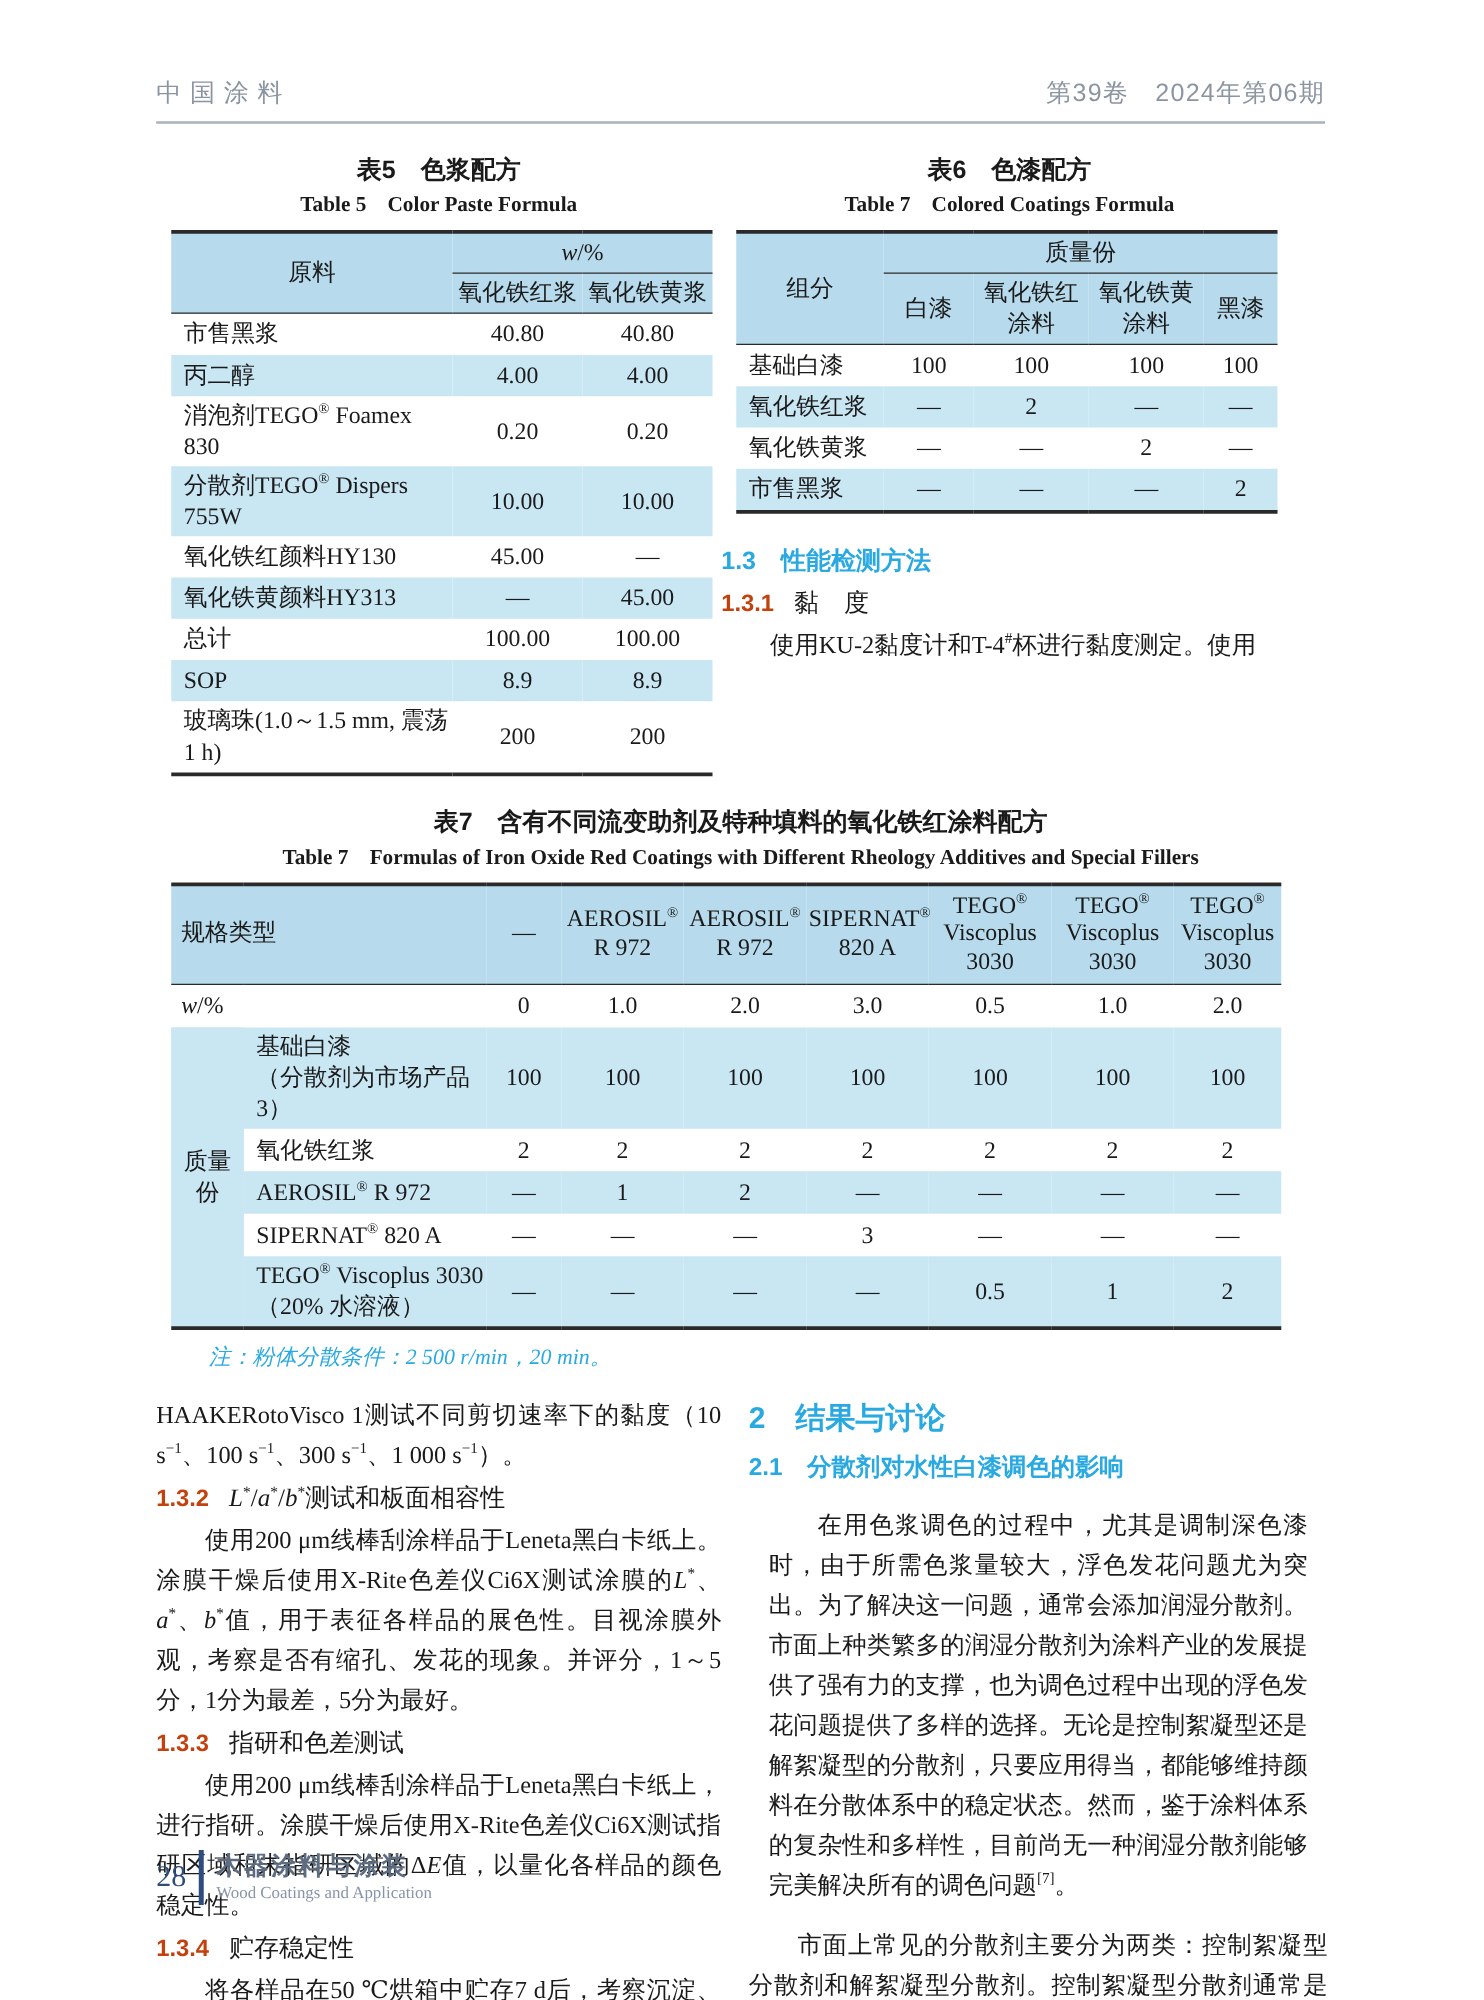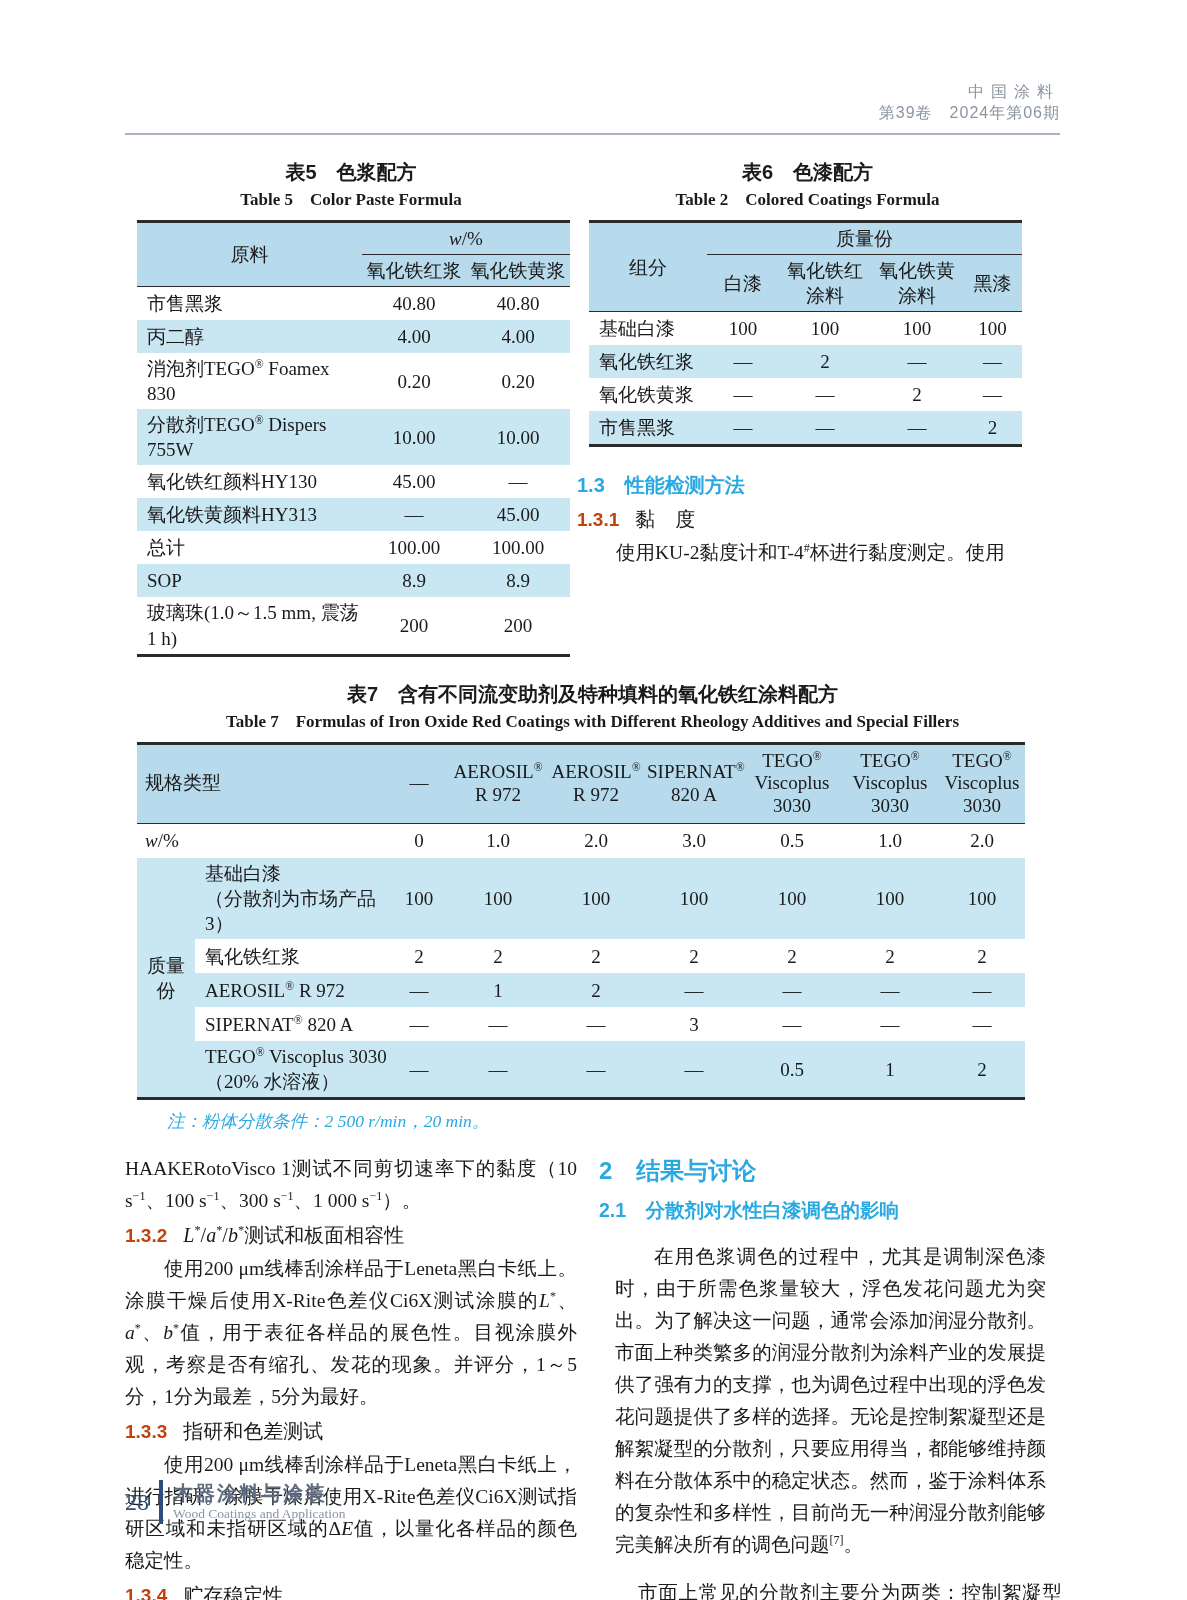--- a/index.html
+++ b/index.html
@@ -5,22 +5,22 @@
   html,body{margin:0;padding:0;}
   body{
     width:1187px;height:1600px;position:relative;background:#ffffff;
     color:#1a1a1a;font-family:"Liberation Serif","DejaVu Serif",serif;
     overflow:hidden;
   }
   .content{padding:0 127px 0 125px;}
   
   .page-header{
     display:flex;justify-content:space-between;align-items:flex-end;
-    padding-top:82px;padding-bottom:9px;border-bottom:2px solid #a9b2bd;
-    color:#8b95a2;font-family:"Liberation Sans","DejaVu Sans",sans-serif;font-size:16px;flex-direction:column;
+    padding-top:61px;padding-bottom:9px;border-bottom:2px solid #a9b2bd;
+    color:#8b95a2;font-family:"Liberation Sans","DejaVu Sans",sans-serif;font-size:20px;
   }
   .journal{letter-spacing:7px;}
   .issue{letter-spacing:1px;}
   
   .tbl-title-cn{text-align:center;font-weight:bold;font-size:20px;
     font-family:"Liberation Sans","DejaVu Sans",sans-serif;line-height:26px;}
   .tbl-title-en{text-align:center;font-weight:bold;font-size:17px;
     font-family:"Liberation Serif",serif;margin:4px 0 9px;line-height:22px;}
   
   .tables-row{display:flex;margin-top:24px;}
@@ -147,21 +147,21 @@
               <td class="lbl">玻璃珠(1.0～1.5 mm, 震荡1 h)</td>
               <td>200</td>
               <td>200</td>
             </tr>
         </tbody>
       </table>
     </div>
 
     <div class="tcol-right">
       <div class="tbl-title-cn">表6　色漆配方</div>
-      <div class="tbl-title-en">Table 2　Colored Coatings Formula</div>
+      <div class="tbl-title-en">Table 7　Colored Coatings Formula</div>
       <table class="paper-table t6">
         <colgroup>
             <col style="width:118px">
             <col style="width:72px">
             <col style="width:92px">
             <col style="width:92px">
             <col style="width:59px">
           </colgroup>
         <thead>
           <tr>

